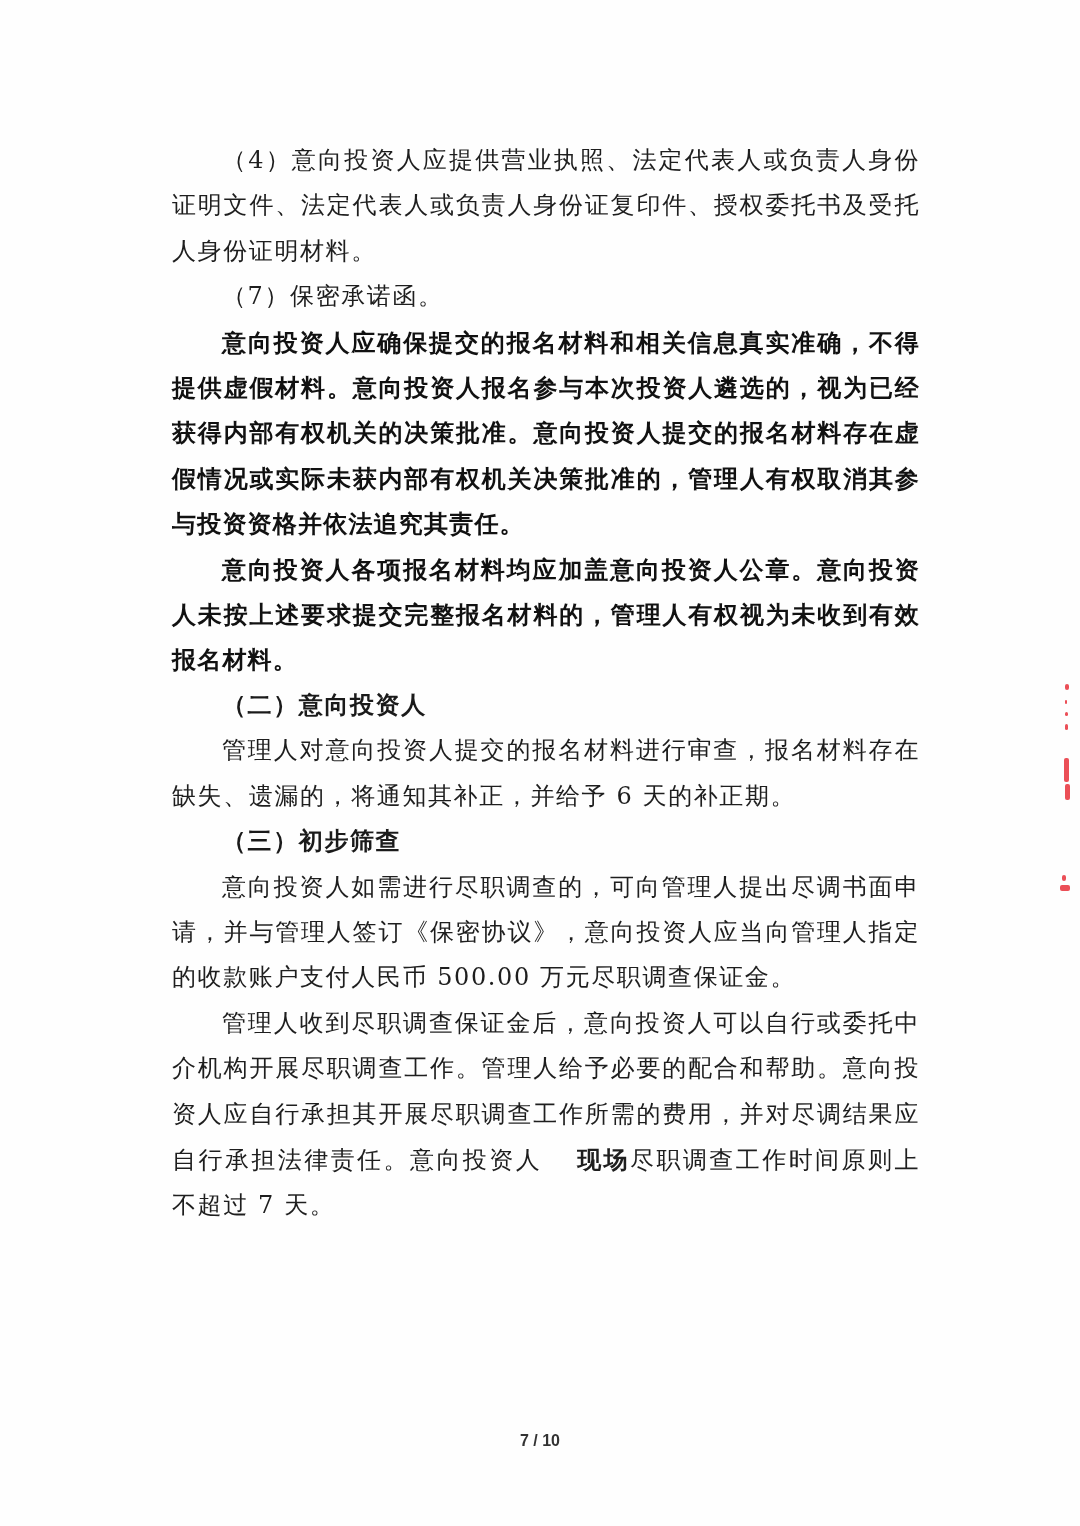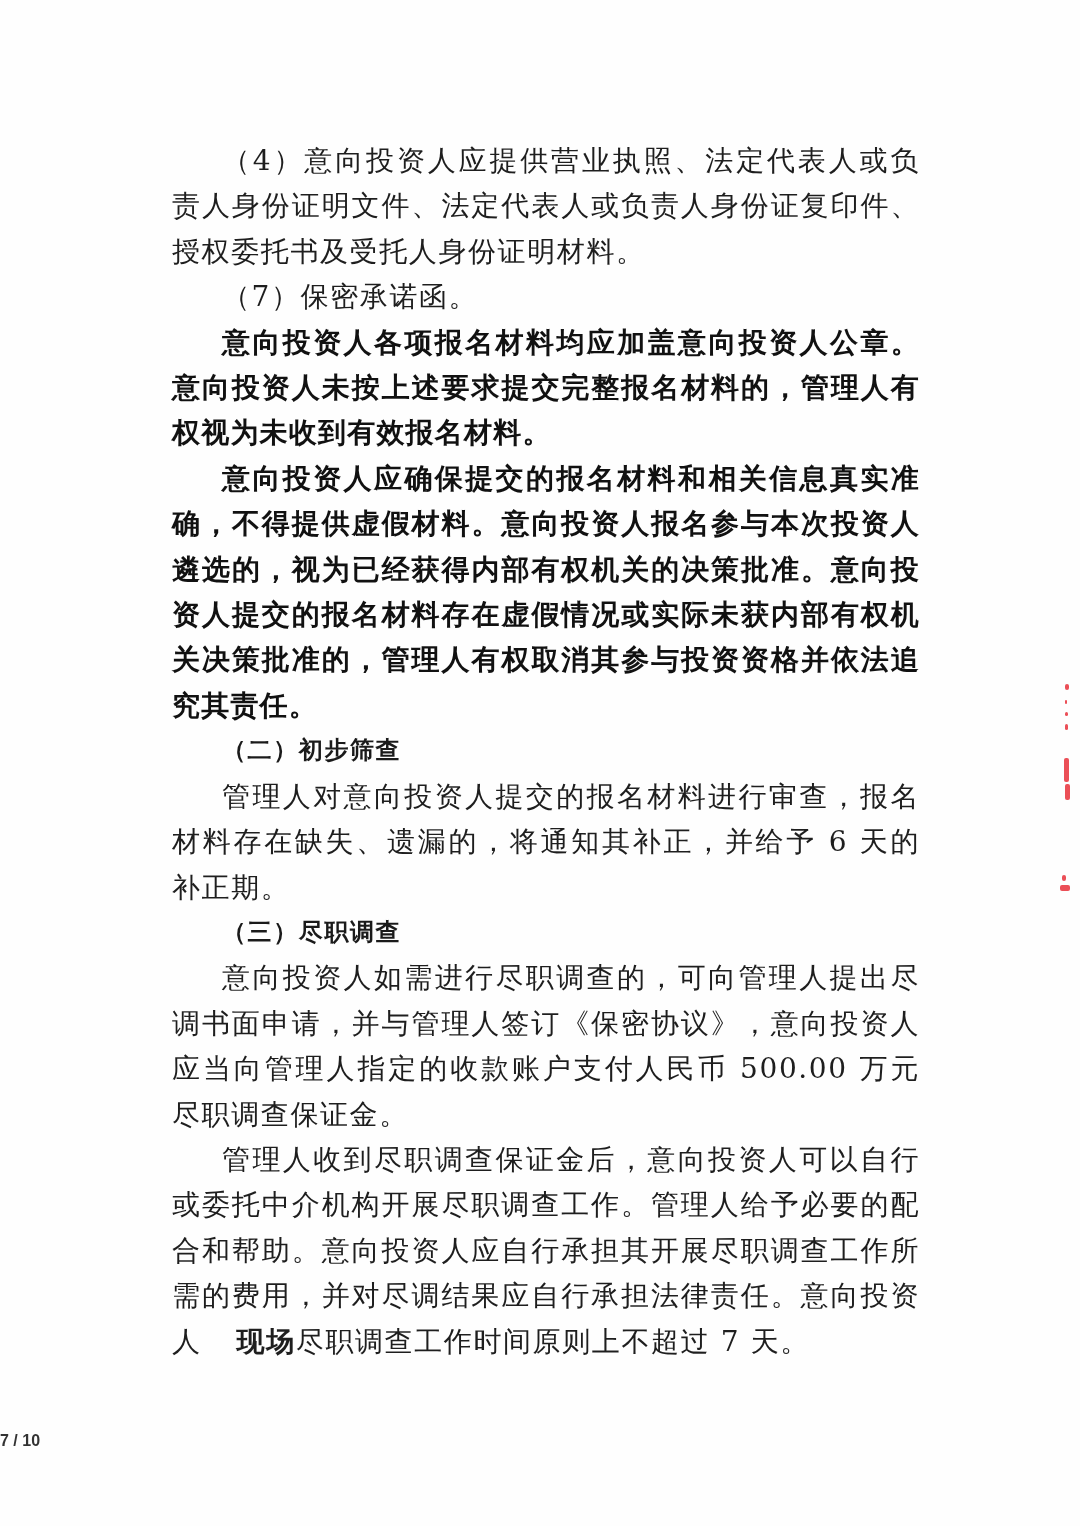--- a/index.html
+++ b/index.html
@@ -1,21 +1,21 @@
 <!DOCTYPE html>
 <html><head>
 <meta charset="utf-8">
 <style>
   html, body { margin: 0; padding: 0; background: #ffffff; }
   body { width: 1080px; height: 1526px; position: relative; overflow: hidden; }
   .page { position: absolute; left: 0; top: 0; width: 1080px; height: 1526px; background: #fefefe; }
   .text-block { position: absolute; left: 172px; top: 138px; width: 748px; }
   .para {
     font-family: "DejaVu Serif", "Liberation Serif", serif;
-    font-size: 28px;
+    font-size: 24px;
     line-height: 45.4px;
     color: #1e1e1e;
     margin: 0;
     text-align: justify;
     text-align-last: left;
     letter-spacing: 1.6px;
     text-indent: 50px;
   }
   .para.bold { font-weight: bold; letter-spacing: 1.2px; color: #111; }
   .heading {
@@ -24,39 +24,39 @@
     font-size: 24px;
     line-height: 45.4px;
     color: #1a1a1a;
     margin: 0;
     padding-left: 50px;
     letter-spacing: 1.6px;
   }
   .emph { font-weight: bold; margin-left: 35px; }
   .page-number {
     position: absolute; left: 0; width: 1080px; top: 1432px;
-    text-align: left;
+    text-align: center;
     font-family: "Liberation Sans", sans-serif;
     font-weight: bold; font-size: 16px; color: #333;
   }
   .seal-edge { position: absolute; background: #e8303a; opacity: 0.85; border-radius: 2px; }
 </style>
 </head>
 <body>
 
 <div class="page">
 
   <div class="text-block">
     <p class="para">（4）意向投资人应提供营业执照、法定代表人或负责人身份证明文件、法定代表人或负责人身份证复印件、授权委托书及受托人身份证明材料。</p>
     <p class="para">（7）保密承诺函。</p>
+    <p class="para bold">意向投资人应确保提交的报名材料和相关信息真实准确，不得提供虚假材料。意向投资人报名参与本次投资人遴选的，视为已经获得内部有权机关的决策批准。意向投资人提交的报名材料存在虚假情况或实际未获内部有权机关决策批准的，管理人有权取消其参与投资资格并依法追究其责任。</p>
     <p class="para bold">意向投资人各项报名材料均应加盖意向投资人公章。意向投资人未按上述要求提交完整报名材料的，管理人有权视为未收到有效报名材料。</p>
-    <p class="para bold">意向投资人应确保提交的报名材料和相关信息真实准确，不得提供虚假材料。意向投资人报名参与本次投资人遴选的，视为已经获得内部有权机关的决策批准。意向投资人提交的报名材料存在虚假情况或实际未获内部有权机关决策批准的，管理人有权取消其参与投资资格并依法追究其责任。</p>
-    <p class="heading">（二）初步筛查</p>
+    <p class="heading">（二）意向投资人</p>
     <p class="para">管理人对意向投资人提交的报名材料进行审查，报名材料存在缺失、遗漏的，将通知其补正，并给予 6 天的补正期。</p>
-    <p class="heading">（三）尽职调查</p>
+    <p class="heading">（三）初步筛查</p>
     <p class="para">意向投资人如需进行尽职调查的，可向管理人提出尽调书面申请，并与管理人签订《保密协议》，意向投资人应当向管理人指定的收款账户支付人民币 500.00 万元尽职调查保证金。</p>
     <p class="para"><span>管理人收到尽职调查保证金后，意向投资人可以自行或委托中介机构开展尽职调查工作。管理人给予必要的配合和帮助。意向投资人应自行承担其开展尽职调查工作所需的费用，并对尽调结果应自行承担法律责任。意向投资人</span><span class="emph">现场</span><span>尽职调查工作时间原则上不超过 7 天。</span></p>
   </div>
 
   <div>
     <div class="seal-edge" style="left:1065px; top:684px; width:4px; height:6px;"></div>
     <div class="seal-edge" style="left:1065px; top:700px; width:2px; height:4px;"></div>
     <div class="seal-edge" style="left:1065px; top:712px; width:3px; height:4px;"></div>
     <div class="seal-edge" style="left:1065px; top:724px; width:3px; height:6px;"></div>
     <div class="seal-edge" style="left:1064px; top:758px; width:5px; height:24px;"></div>

